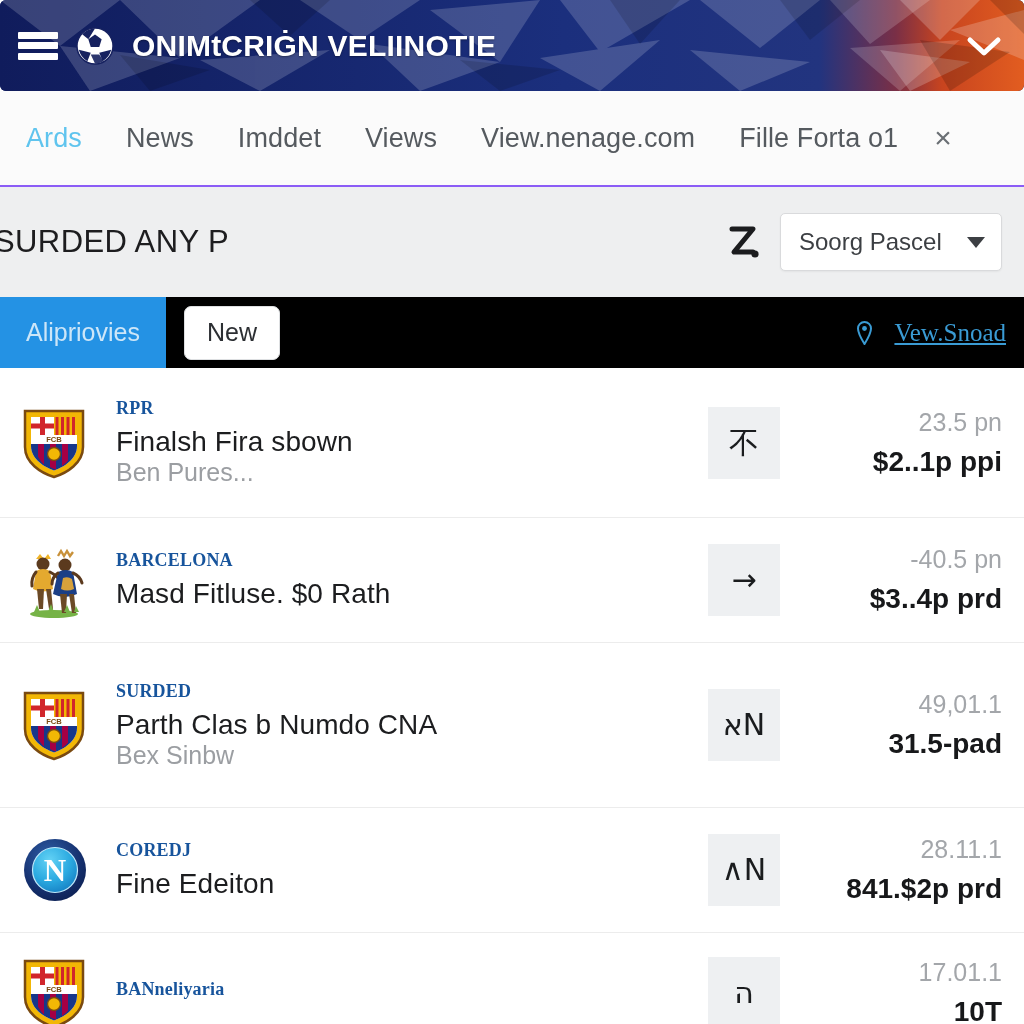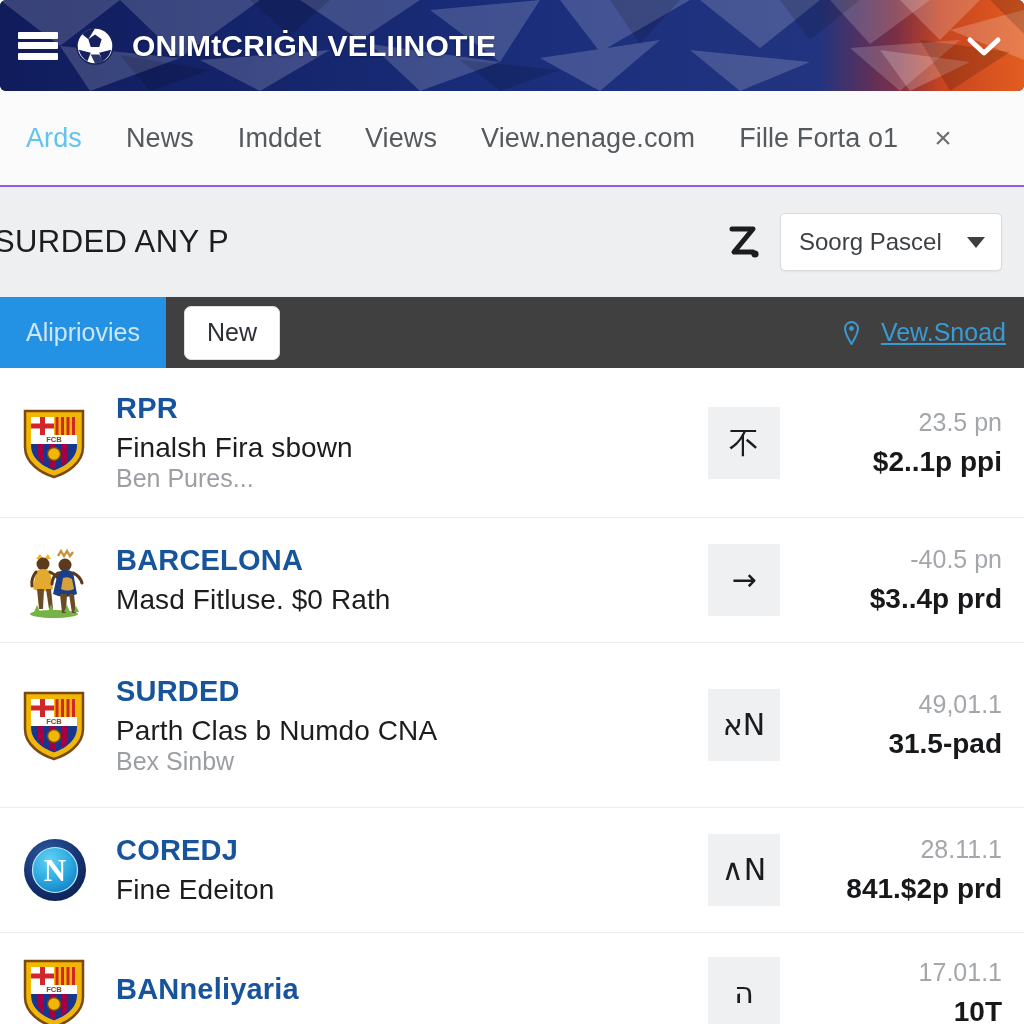--- a/index.html
+++ b/index.html
@@ -76,59 +76,59 @@
     width:222px; height:58px; background:#fff; border:1px solid #d9dadc;
     border-radius:5px; display:flex; align-items:center; justify-content:space-between;
     padding:0 16px 0 18px; cursor:pointer;
     box-shadow:0 1px 2px rgba(0,0,0,.05);
   }
   .select-label { font-size:24px; color:#3c3f43; white-space:nowrap; }
   .caret { width:0;height:0;border-left:9px solid transparent;border-right:9px solid transparent;border-top:11px solid #3c3f43; }
 
   
   .filterbar {
-    height:71px; background:#404040;
+    height:71px; background:#000000;
     display:flex; align-items:center; padding:0 18px 0 0;
     position:relative;
   }
   .chip {
     height:57px; display:flex; align-items:center; justify-content:center;
     padding:0 24px; font-size:25px; cursor:pointer; white-space:nowrap;
   }
   .chip.primary {
     background:#2492e4; color:#cde6f8; height:100%; padding:0 26px;
   }
   .chip.ghost {
     background:#fff; color:#2c2f33; border:1px solid #dddfe1;
     border-radius:7px; margin-left:18px; height:54px; padding:0 22px;
   }
   .filterbar-spacer { flex:1 1 auto; }
-  .link-wrap { display:flex; align-items:center; gap:21px; cursor:pointer; }
+  .link-wrap { display:flex; align-items:center; gap:21px; cursor:pointer;font-family:Liberation Serif, serif; }
   .pin-icon { width:17px; height:24px; flex:none; }
   .link-text {
     font-size:25px; color:#3a9bd4; text-decoration:underline; white-space:nowrap;
   }
 
   
   .list { background:#fff; }
   .row {
     display:flex; align-items:center;
     padding:0 22px 0 22px;
     border-bottom:1px solid #ececec;
     position:relative;
     background:#fff;
   }
   .row-crest {
     width:66px; flex:none; display:flex; align-items:center; justify-content:flex-start;
     margin-right:28px;
   }
   .row-main { flex:1 1 auto; min-width:0; }
   .row-title {
-    font-size:29px; font-weight:bold; color:#17549c; letter-spacing:.2px;
-    margin-bottom:7px; white-space:nowrap; cursor:pointer;
+    font-size:18px; font-weight:bold; color:#17549c; letter-spacing:.2px;
+    margin-bottom:7px; white-space:nowrap; cursor:pointer;font-family:Liberation Serif, serif;
   }
   .row-sub {
     font-size:28px; color:#1c1d1f; white-space:nowrap; letter-spacing:.1px;
   }
   .row-meta {
     font-size:25px; color:#9b9ea2; margin-top:0; white-space:nowrap;
   }
   .row-action {
     width:72px; height:72px; background:#eef0f2;
     display:flex; align-items:center; justify-content:center;

